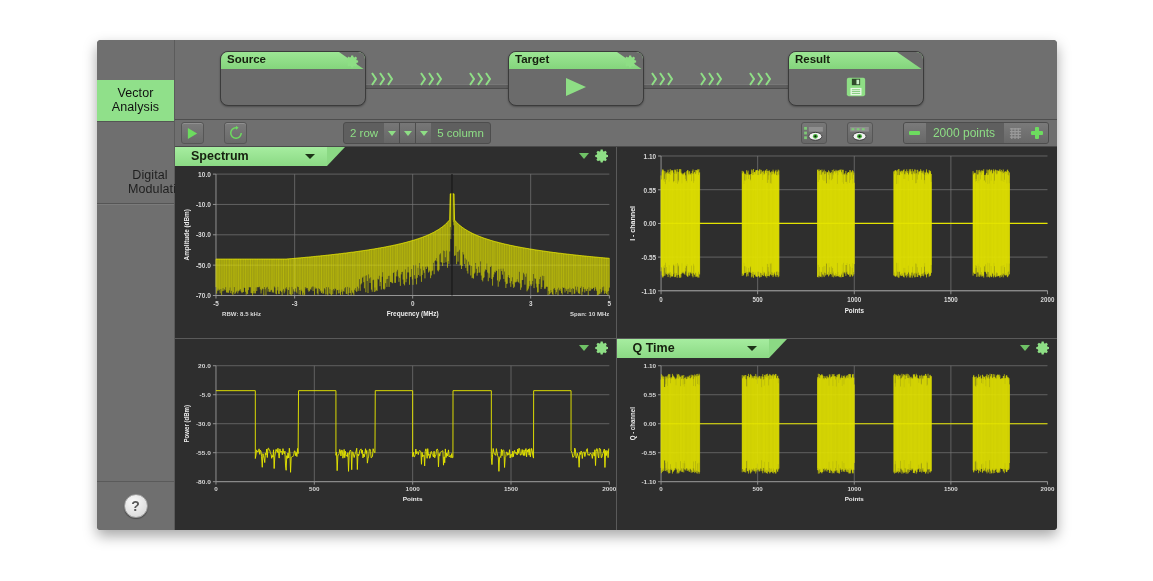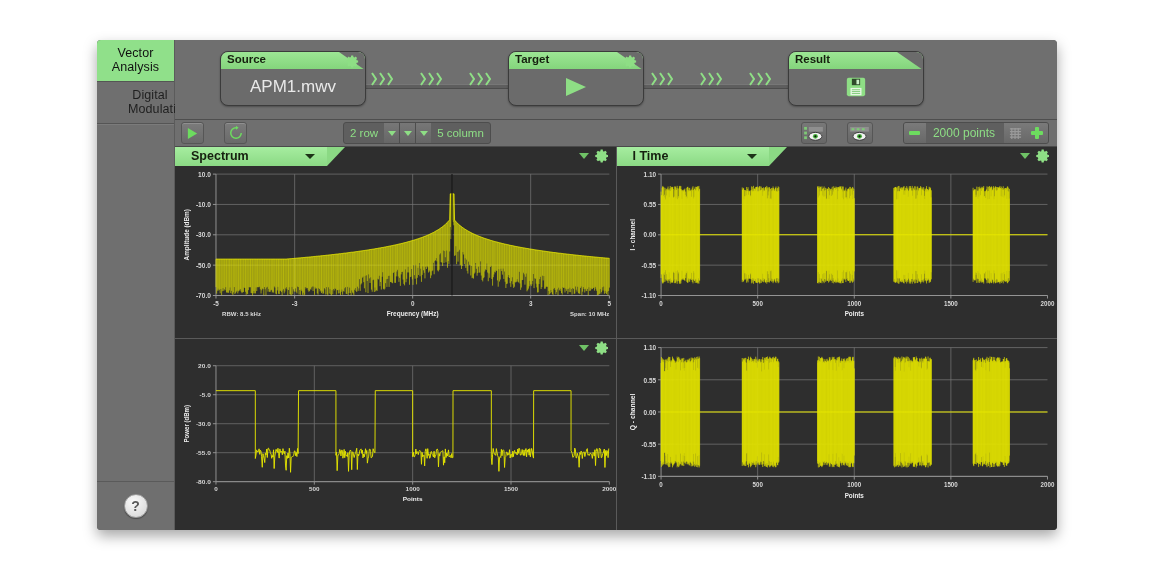--- a/index.html
+++ b/index.html
@@ -19,20 +19,21 @@
     width:78px;flex:0 0 78px;background:#6f6f6f;
     display:flex;flex-direction:column;
     border-right:1px solid #5b5b5b;
     box-sizing:border-box;
   }
   .rail-tab{
     text-align:center;font-size:12.5px;line-height:14px;color:#1d1d1d;
     padding:6px 2px 7px 2px;
     border-bottom:1px solid #555;
     letter-spacing:.1px;
+    margin-top:40px;
   }
   .rail-tab.active{background:#90e08a;color:#101010;}
   .rail-tab.inactive{background:#6f6f6f;color:#1f1f1f;padding-left:31px;}
   .rail-fill{flex:1;background:#6f6f6f;border-top:1px solid #7b7b7b;}
   .rail-bottom{
     height:48px;border-top:1px solid #5a5a5a;background:#6f6f6f;
     display:flex;align-items:center;justify-content:center;
   }
   .help-btn{
     width:22px;height:22px;border-radius:50%;
@@ -265,23 +266,20 @@
 
       <div class="node" id="node-source">
         <div class="p-hdrless node-hdr">
           <span>Source</span>
         </div>
         <div class="node-gear">
           <svg class="gearsvg" width="15" height="15" viewBox="0 0 24 24">
               <path fill="#8ede85" d="M12 8.2a3.8 3.8 0 100 7.6 3.8 3.8 0 000-7.6zm0 5.9a2.1 2.1 0 110-4.2 2.1 2.1 0 010 4.2z"></path>
               <path fill="#8ede85" d="M21 13.6v-3.2l-2.3-.4a7 7 0 00-.7-1.7l1.3-1.9-2.2-2.3-1.9 1.3a7 7 0 00-1.7-.7L13.1 2.4H9.9L9.5 4.7a7 7 0 00-1.7.7L5.9 4.1 3.6 6.4l1.3 1.9a7 7 0 00-.7 1.7l-2.3.4v3.2l2.3.4c.2.6.4 1.2.7 1.7l-1.3 1.9 2.3 2.3 1.9-1.3c.5.3 1.1.5 1.7.7l.4 2.3h3.2l.4-2.3c.6-.2 1.2-.4 1.7-.7l1.9 1.3 2.2-2.3-1.3-1.9c.3-.5.5-1.1.7-1.7l2.3-.4z"></path>
             </svg>
-        </div>
-        <div class="node-body">
-          <span>APM1.mwv</span>
         </div>
       </div>
 
       <div class="node" id="node-result">
         <div class="node-hdr">
           <span>Result</span>
         </div>
         <div class="node-body">
           <svg width="22" height="22" viewBox="0 0 24 24">
             <rect x="2" y="2" width="20" height="20" rx="2" fill="#8ede85"></rect>
@@ -443,33 +441,20 @@
               <text x="46" y="148.0" fill="#dcdcdc" font-size="5.9" font-weight="bold" font-family="&quot;Liberation Sans&quot;,sans-serif">RBW: 8.5 kHz</text>
               <text x="424" y="148.0" fill="#dcdcdc" font-size="5.9" text-anchor="end" font-weight="bold" font-family="&quot;Liberation Sans&quot;,sans-serif">Span: 10 MHz</text>
               <path d="M40.0 119.7L40.0 92.0M40.7 126.1L40.7 92.0M41.4 123.2L41.4 92.0M42.1 121.2L42.1 92.0M42.7 123.1L42.7 92.0M43.4 122.3L43.4 92.0M44.1 125.8L44.1 92.0M44.8 121.6L44.8 92.0M45.5 127.5L45.5 92.0M46.2 123.8L46.2 92.0M46.9 120.7L46.9 92.0M47.6 123.4L47.6 92.0M48.2 121.8L48.2 92.0M48.9 122.8L48.9 92.0M49.6 119.8L49.6 92.0M50.3 125.0L50.3 92.0M51.0 125.0L51.0 92.0M51.7 125.3L51.7 92.0M52.4 125.3L52.4 92.0M53.1 123.0L53.1 92.0M53.7 120.1L53.7 92.0M54.4 125.5L54.4 92.0M55.1 123.4L55.1 92.0M55.8 126.3L55.8 92.0M56.5 127.5L56.5 92.0M57.2 124.9L57.2 92.0M57.9 119.7L57.9 92.0M58.5 126.5L58.5 92.0M59.2 125.4L59.2 92.0M59.9 124.2L59.9 92.0M60.6 123.2L60.6 92.0M61.3 125.9L61.3 92.0M62.0 123.9L62.0 92.0M62.7 122.3L62.7 92.0M63.4 123.4L63.4 92.0M64.0 121.8L64.0 92.0M64.7 124.4L64.7 92.0M65.4 125.7L65.4 92.0M66.1 124.8L66.1 92.0M66.8 124.5L66.8 92.0M67.5 120.1L67.5 92.0M68.2 120.6L68.2 92.0M68.9 124.3L68.9 92.0M69.5 127.3L69.5 92.0M70.2 126.0L70.2 92.0M70.9 126.7L70.9 92.0M71.6 122.7L71.6 92.0M72.3 119.7L72.3 92.0M73.0 120.0L73.0 92.0M73.7 119.8L73.7 92.0M74.3 125.5L74.3 92.0M75.0 125.8L75.0 92.0M75.7 128.0L75.7 92.0M76.4 125.9L76.4 92.0M77.1 123.6L77.1 92.0M77.8 125.9L77.8 92.0M78.5 125.9L78.5 92.0M79.2 120.0L79.2 92.0M79.8 123.6L79.8 92.0M80.5 119.8L80.5 92.0M81.2 119.7L81.2 92.0M81.9 119.9L81.9 92.0M82.6 119.3L82.6 92.0M83.3 121.9L83.3 92.0M84.0 126.0L84.0 92.0M84.7 122.9L84.7 92.0M85.3 121.1L85.3 92.0M86.0 121.6L86.0 92.0M86.7 127.7L86.7 92.0M87.4 119.7L87.4 92.0M88.1 121.8L88.1 92.0M88.8 127.7L88.8 92.0M89.5 120.2L89.5 92.0M90.1 119.4L90.1 92.0M90.8 124.2L90.8 92.0M91.5 121.5L91.5 92.0M92.2 124.4L92.2 92.0M92.9 124.4L92.9 92.0M93.6 123.0L93.6 92.0M94.3 122.4L94.3 92.0M95.0 125.0L95.0 92.0M95.6 124.2L95.6 92.0M96.3 125.2L96.3 92.0M97.0 119.1L97.0 92.0M97.7 120.2L97.7 92.0M98.4 126.2L98.4 92.0M99.1 126.8L99.1 92.0M99.8 123.0L99.8 92.0M100.5 119.5L100.5 92.0M101.1 126.3L101.1 92.0M101.8 126.5L101.8 92.0M102.5 123.3L102.5 92.0M103.2 123.4L103.2 92.0M103.9 124.7L103.9 92.0M104.6 127.8L104.6 92.0M105.3 123.1L105.3 92.0M105.9 121.5L105.9 92.0M106.6 125.9L106.6 92.0M107.3 124.1L107.3 92.0M108.0 121.0L108.0 92.0M108.7 119.8L108.7 92.0M109.4 121.9L109.4 91.9M110.1 127.8L110.1 91.8M110.8 122.6L110.8 91.8M111.4 119.9L111.4 91.7M112.1 126.8L112.1 91.7M112.8 127.0L112.8 91.6M113.5 127.9L113.5 91.6M114.2 119.5L114.2 91.5M114.9 126.8L114.9 91.4M115.6 121.9L115.6 91.4M116.3 123.9L116.3 91.3M116.9 124.2L116.9 91.3M117.6 121.0L117.6 91.2M118.3 124.3L118.3 91.1M119.0 125.9L119.0 91.1M119.7 119.2L119.7 91.0M120.4 119.7L120.4 90.9M121.1 126.9L121.1 90.9M121.7 122.6L121.7 90.8M122.4 127.3L122.4 90.8M123.1 122.2L123.1 90.7M123.8 123.7L123.8 90.6M124.5 127.3L124.5 90.6M125.2 125.2L125.2 90.5M125.9 127.9L125.9 90.4M126.6 127.2L126.6 90.4M127.2 119.7L127.2 90.3M127.9 121.1L127.9 90.2M128.6 120.3L128.6 90.2M129.3 120.8L129.3 90.1M130.0 122.9L130.0 90.1M130.7 124.3L130.7 90.0M131.4 123.5L131.4 89.9M132.1 121.5L132.1 89.9M132.7 122.3L132.7 89.8M133.4 120.0L133.4 89.7M134.1 119.1L134.1 89.7M134.8 123.6L134.8 89.6M135.5 119.2L135.5 89.5M136.2 127.3L136.2 89.4M136.9 120.1L136.9 89.4M137.5 121.4L137.5 89.3M138.2 120.9L138.2 89.2M138.9 125.9L138.9 89.2M139.6 127.1L139.6 89.1M140.3 120.8L140.3 89.0M141.0 121.6L141.0 89.0M141.7 124.0L141.7 88.9M142.4 122.9L142.4 88.8M143.0 125.6L143.0 88.7M143.7 124.1L143.7 88.7M144.4 126.3L144.4 88.6M145.1 125.9L145.1 88.5M145.8 120.6L145.8 88.5M146.5 121.9L146.5 88.4M147.2 127.0L147.2 88.3M147.8 119.7L147.8 88.2M148.5 126.8L148.5 88.2M149.2 127.8L149.2 88.1M149.9 119.9L149.9 88.0M150.6 126.1L150.6 87.9M151.3 121.7L151.3 87.9M152.0 126.9L152.0 87.8M152.7 127.9L152.7 87.7M153.3 122.7L153.3 87.6M154.0 126.8L154.0 87.5M154.7 121.6L154.7 87.5M155.4 123.1L155.4 87.4M156.1 121.0L156.1 87.3M156.8 121.4L156.8 87.2M157.5 127.1L157.5 87.1M158.2 122.5L158.2 87.1M158.8 122.8L158.8 87.0M159.5 126.0L159.5 86.9M160.2 122.3L160.2 86.8M160.9 125.8L160.9 86.7M161.6 127.5L161.6 86.7M162.3 124.3L162.3 86.6M163.0 122.1L163.0 86.5M163.6 127.1L163.6 86.4M164.3 123.5L164.3 86.3M165.0 124.2L165.0 86.2M165.7 120.9L165.7 86.1M166.4 119.8L166.4 86.1M167.1 126.3L167.1 86.0M167.8 126.6L167.8 85.9M168.5 119.5L168.5 85.8M169.1 127.5L169.1 85.7M169.8 125.6L169.8 85.6M170.5 120.2L170.5 85.5M171.2 125.5L171.2 85.4M171.9 127.7L171.9 85.3M172.6 123.0L172.6 85.2M173.3 125.1L173.3 85.2M174.0 126.0L174.0 85.1M174.6 127.6L174.6 85.0M175.3 122.3L175.3 84.9M176.0 120.7L176.0 84.8M176.7 123.4L176.7 84.7M177.4 124.5L177.4 84.6M178.1 119.3L178.1 84.5M178.8 123.4L178.8 84.4M179.4 121.0L179.4 84.3M180.1 111.8L180.1 84.2M180.8 123.4L180.8 84.1M181.5 117.1L181.5 84.0M182.2 116.0L182.2 83.9M182.9 110.4L182.9 83.8M183.6 109.4L183.6 83.7M184.3 114.8L184.3 83.6M184.9 120.9L184.9 83.5M185.6 108.5L185.6 83.4M186.3 124.8L186.3 83.3M187.0 108.1L187.0 83.2M187.7 113.7L187.7 83.1M188.4 125.6L188.4 83.0M189.1 107.1L189.1 82.9M189.8 111.1L189.8 82.7M190.4 115.6L190.4 82.6M191.1 110.1L191.1 82.5M191.8 122.2L191.8 82.4M192.5 124.3L192.5 82.3M193.2 112.9L193.2 82.2M193.9 112.3L193.9 82.1M194.6 124.5L194.6 82.0M195.2 120.1L195.2 81.8M195.9 123.9L195.9 81.7M196.6 122.7L196.6 81.6M197.3 123.4L197.3 81.5M198.0 111.4L198.0 81.4M198.7 112.1L198.7 81.2M199.4 108.5L199.4 81.1M200.1 118.8L200.1 81.0M200.7 114.7L200.7 80.9M201.4 122.1L201.4 80.7M202.1 109.5L202.1 80.6M202.8 105.0L202.8 80.5M203.5 121.4L203.5 80.4M204.2 122.2L204.2 80.2M204.9 121.2L204.9 80.1M205.6 115.8L205.6 80.0M206.2 111.9L206.2 79.8M206.9 119.5L206.9 79.7M207.6 111.6L207.6 79.6M208.3 108.6L208.3 79.4M209.0 119.5L209.0 79.3M209.7 108.5L209.7 79.1M210.4 114.6L210.4 79.0M211.0 114.8L211.0 78.9M211.7 115.3L211.7 78.7M212.4 115.9L212.4 78.6M213.1 105.8L213.1 78.4M213.8 104.8L213.8 78.3M214.5 115.4L214.5 78.1M215.2 115.5L215.2 78.0M215.9 109.1L215.9 77.8M216.5 104.3L216.5 77.7M217.2 102.6L217.2 77.5M217.9 109.2L217.9 77.3M218.6 114.5L218.6 77.2M219.3 110.6L219.3 77.0M220.0 118.5L220.0 76.9M220.7 107.1L220.7 76.7M221.4 104.8L221.4 76.5M222.0 104.5L222.0 76.4M222.7 112.3L222.7 76.2M223.4 116.5L223.4 76.0M224.1 118.0L224.1 75.8M224.8 102.2L224.8 75.7M225.5 114.9L225.5 75.5M226.2 111.5L226.2 75.3M226.8 105.2L226.8 75.1M227.5 99.7L227.5 74.9M228.2 105.2L228.2 74.7M228.9 117.4L228.9 74.5M229.6 109.8L229.6 74.3M230.3 109.4L230.3 74.1M231.0 101.8L231.0 73.9M231.7 112.1L231.7 73.7M232.3 117.5L232.3 73.5M233.0 97.9L233.0 73.3M233.7 107.9L233.7 73.1M234.4 111.4L234.4 72.9M235.1 97.6L235.1 72.7M235.8 117.0L235.8 72.4M236.5 110.5L236.5 72.2M237.2 100.6L237.2 72.0M237.8 107.7L237.8 71.8M238.5 96.0L238.5 71.5M239.2 109.0L239.2 71.3M239.9 101.5L239.9 71.0M240.6 114.5L240.6 70.8M241.3 107.6L241.3 70.5M242.0 99.3L242.0 70.3M242.6 103.1L242.6 70.0M243.3 105.6L243.3 69.7M244.0 111.1L244.0 69.5M244.7 99.6L244.7 69.2M245.4 101.8L245.4 68.9M246.1 98.7L246.1 68.6M246.8 100.1L246.8 68.3M247.5 105.3L247.5 68.0M248.1 103.1L248.1 67.7M248.8 104.4L248.8 67.4M249.5 110.9L249.5 67.0M250.2 108.2L250.2 66.7M250.9 104.0L250.9 66.4M251.6 103.2L251.6 66.0M252.3 95.7L252.3 65.7M253.0 107.0L253.0 65.3M253.6 94.0L253.6 64.9M254.3 93.2L254.3 64.5M255.0 91.1L255.0 64.1M255.7 94.2L255.7 63.7M256.4 103.2L256.4 63.3M257.1 104.2L257.1 62.9M257.8 102.6L257.8 62.4M258.4 87.5L258.4 62.0M259.1 86.3L259.1 61.5M259.8 95.0L259.8 61.0M260.5 95.5L260.5 60.5M261.2 98.8L261.2 60.0M261.9 83.6L261.9 59.4M262.6 95.8L262.6 58.9M263.3 84.1L263.3 58.3M263.9 90.2L263.9 57.7M264.6 95.2L264.6 57.0M265.3 83.6L265.3 56.3M266.0 100.6L266.0 55.6M266.7 94.0L266.7 54.9M267.4 96.8L267.4 54.1M268.1 84.5L268.1 53.3M268.8 60.3L268.8 27.5M269.4 72.2L269.4 27.5M270.1 63.1L270.1 27.5M270.8 53.6L270.8 27.5M271.5 55.4L271.5 27.5M272.2 58.6L272.2 27.5M272.9 88.8L272.9 53.4M273.6 88.3L273.6 54.3M274.2 79.3L274.2 55.0M274.9 97.0L274.9 55.8M275.6 84.9L275.6 56.5M276.3 94.5L276.3 57.1M277.0 84.5L277.0 57.8M277.7 82.8L277.7 58.4M278.4 98.1L278.4 59.0M279.1 97.6L279.1 59.5M279.7 101.8L279.7 60.1M280.4 98.8L280.4 60.6M281.1 85.1L281.1 61.1M281.8 87.5L281.8 61.6M282.5 96.9L282.5 62.1M283.2 91.2L283.2 62.5M283.9 100.7L283.9 63.0M284.6 92.6L284.6 63.4M285.2 103.6L285.2 63.8M285.9 106.3L285.9 64.2M286.6 94.5L286.6 64.6M287.3 97.5L287.3 65.0M288.0 97.9L288.0 65.4M288.7 108.2L288.7 65.7M289.4 98.7L289.4 66.1M290.0 110.9L290.0 66.4M290.7 110.4L290.7 66.8M291.4 111.3L291.4 67.1M292.1 106.4L292.1 67.4M292.8 105.3L292.8 67.7M293.5 95.9L293.5 68.1M294.2 101.6L294.2 68.4M294.9 108.4L294.9 68.7M295.5 105.8L295.5 68.9M296.2 99.5L296.2 69.2M296.9 105.3L296.9 69.5M297.6 105.4L297.6 69.8M298.3 94.3L298.3 70.0M299.0 108.3L299.0 70.3M299.7 112.6L299.7 70.6M300.4 114.1L300.4 70.8M301.0 110.9L301.0 71.1M301.7 110.0L301.7 71.3M302.4 104.2L302.4 71.6M303.1 102.2L303.1 71.8M303.8 102.7L303.8 72.0M304.5 96.5L304.5 72.3M305.2 105.3L305.2 72.5M305.8 113.9L305.8 72.7M306.5 106.2L306.5 72.9M307.2 110.5L307.2 73.1M307.9 99.8L307.9 73.4M308.6 98.5L308.6 73.6M309.3 111.7L309.3 73.8M310.0 118.3L310.0 74.0M310.7 109.9L310.7 74.2M311.3 107.2L311.3 74.4M312.0 104.5L312.0 74.6M312.7 105.2L312.7 74.8M313.4 103.1L313.4 75.0M314.1 103.8L314.1 75.1M314.8 113.1L314.8 75.3M315.5 119.3L315.5 75.5M316.2 102.0L316.2 75.7M316.8 114.2L316.8 75.9M317.5 112.2L317.5 76.0M318.2 101.5L318.2 76.2M318.9 103.9L318.9 76.4M319.6 107.4L319.6 76.6M320.3 101.4L320.3 76.7M321.0 111.6L321.0 76.9M321.6 104.3L321.6 77.1M322.3 114.4L322.3 77.2M323.0 120.6L323.0 77.4M323.7 116.7L323.7 77.5M324.4 116.2L324.4 77.7M325.1 109.9L325.1 77.8M325.8 107.8L325.8 78.0M326.5 110.7L326.5 78.2M327.1 115.8L327.1 78.3M327.8 119.5L327.8 78.5M328.5 113.9L328.5 78.6M329.2 110.0L329.2 78.7M329.9 116.9L329.9 78.9M330.6 120.5L330.6 79.0M331.3 119.3L331.3 79.2M331.9 114.6L331.9 79.3M332.6 115.2L332.6 79.5M333.3 114.4L333.3 79.6M334.0 111.9L334.0 79.7M334.7 114.3L334.7 79.9M335.4 115.1L335.4 80.0M336.1 104.6L336.1 80.1M336.8 116.1L336.8 80.3M337.4 122.4L337.4 80.4M338.1 120.1L338.1 80.5M338.8 112.8L338.8 80.6M339.5 112.6L339.5 80.8M340.2 105.5L340.2 80.9M340.9 107.1L340.9 81.0M341.6 117.3L341.6 81.1M342.3 109.5L342.3 81.3M342.9 106.3L342.9 81.4M343.6 123.9L343.6 81.5M344.3 122.7L344.3 81.6M345.0 121.2L345.0 81.7M345.7 118.9L345.7 81.9M346.4 113.5L346.4 82.0M347.1 117.1L347.1 82.1M347.7 118.7L347.7 82.2M348.4 116.9L348.4 82.3M349.1 113.6L349.1 82.4M349.8 106.8L349.8 82.5M350.5 120.7L350.5 82.7M351.2 111.0L351.2 82.8M351.9 111.4L351.9 82.9M352.6 116.3L352.6 83.0M353.2 120.0L353.2 83.1M353.9 125.0L353.9 83.2M354.6 124.8L354.6 83.3M355.3 116.7L355.3 83.4M356.0 111.8L356.0 83.5M356.7 109.5L356.7 83.6M357.4 121.6L357.4 83.7M358.1 119.7L358.1 83.8M358.7 108.4L358.7 83.9M359.4 113.1L359.4 84.0M360.1 108.8L360.1 84.1M360.8 121.3L360.8 84.2M361.5 121.2L361.5 84.3M362.2 119.3L362.2 84.4M362.9 119.3L362.9 84.5M363.5 119.4L363.5 84.6M364.2 127.5L364.2 84.7M364.9 123.5L364.9 84.8M365.6 126.9L365.6 84.9M366.3 125.8L366.3 85.0M367.0 122.5L367.0 85.1M367.7 124.8L367.7 85.2M368.4 126.5L368.4 85.3M369.0 127.6L369.0 85.4M369.7 121.4L369.7 85.5M370.4 120.5L370.4 85.5M371.1 122.5L371.1 85.6M371.8 126.8L371.8 85.7M372.5 124.7L372.5 85.8M373.2 122.0L373.2 85.9M373.9 127.7L373.9 86.0M374.5 120.3L374.5 86.1M375.2 122.4L375.2 86.2M375.9 123.5L375.9 86.2M376.6 121.3L376.6 86.3M377.3 125.6L377.3 86.4M378.0 127.1L378.0 86.5M378.7 119.6L378.7 86.6M379.3 120.6L379.3 86.7M380.0 120.3L380.0 86.8M380.7 125.0L380.7 86.8M381.4 121.2L381.4 86.9M382.1 123.4L382.1 87.0M382.8 121.7L382.8 87.1M383.5 126.4L383.5 87.2M384.2 121.4L384.2 87.2M384.8 124.6L384.8 87.3M385.5 120.3L385.5 87.4M386.2 124.7L386.2 87.5M386.9 121.7L386.9 87.6M387.6 127.1L387.6 87.6M388.3 120.7L388.3 87.7M389.0 121.4L389.0 87.8M389.7 126.4L389.7 87.9M390.3 126.0L390.3 87.9M391.0 119.1L391.0 88.0M391.7 122.3L391.7 88.1M392.4 124.2L392.4 88.2M393.1 119.4L393.1 88.2M393.8 125.9L393.8 88.3M394.5 125.5L394.5 88.4M395.1 126.6L395.1 88.5M395.8 120.5L395.8 88.5M396.5 119.1L396.5 88.6M397.2 127.6L397.2 88.7M397.9 124.2L397.9 88.8M398.6 119.8L398.6 88.8M399.3 121.6L399.3 88.9M400.0 125.0L400.0 89.0M400.6 121.4L400.6 89.0M401.3 123.3L401.3 89.1M402.0 123.7L402.0 89.2M402.7 121.5L402.7 89.3M403.4 127.9L403.4 89.3M404.1 119.9L404.1 89.4M404.8 123.4L404.8 89.5M405.5 123.2L405.5 89.5M406.1 120.5L406.1 89.6M406.8 121.9L406.8 89.7M407.5 121.6L407.5 89.7M408.2 120.6L408.2 89.8M408.9 120.2L408.9 89.9M409.6 123.2L409.6 89.9M410.3 119.5L410.3 90.0M410.9 121.3L410.9 90.1M411.6 123.3L411.6 90.1M412.3 127.7L412.3 90.2M413.0 127.4L413.0 90.3M413.7 127.1L413.7 90.3M414.4 126.3L414.4 90.4M415.1 121.7L415.1 90.5M415.8 126.1L415.8 90.5M416.4 124.5L416.4 90.6M417.1 119.9L417.1 90.6M417.8 123.1L417.8 90.7M418.5 119.2L418.5 90.8M419.2 126.3L419.2 90.8M419.9 123.4L419.9 90.9M420.6 125.7L420.6 91.0M421.3 126.6L421.3 91.0M421.9 124.3L421.9 91.1M422.6 127.7L422.6 91.1M423.3 123.5L423.3 91.2M424.0 120.2L424.0 91.3" stroke="#e4e400" stroke-width="0.7" opacity="0.85" fill="none"></path>
               <path d="M40.0 92.0 L40.7 92.0 L41.4 92.0 L42.1 92.0 L42.7 92.0 L43.4 92.0 L44.1 92.0 L44.8 92.0 L45.5 92.0 L46.2 92.0 L46.9 92.0 L47.6 92.0 L48.2 92.0 L48.9 92.0 L49.6 92.0 L50.3 92.0 L51.0 92.0 L51.7 92.0 L52.4 92.0 L53.1 92.0 L53.7 92.0 L54.4 92.0 L55.1 92.0 L55.8 92.0 L56.5 92.0 L57.2 92.0 L57.9 92.0 L58.5 92.0 L59.2 92.0 L59.9 92.0 L60.6 92.0 L61.3 92.0 L62.0 92.0 L62.7 92.0 L63.4 92.0 L64.0 92.0 L64.7 92.0 L65.4 92.0 L66.1 92.0 L66.8 92.0 L67.5 92.0 L68.2 92.0 L68.9 92.0 L69.5 92.0 L70.2 92.0 L70.9 92.0 L71.6 92.0 L72.3 92.0 L73.0 92.0 L73.7 92.0 L74.3 92.0 L75.0 92.0 L75.7 92.0 L76.4 92.0 L77.1 92.0 L77.8 92.0 L78.5 92.0 L79.2 92.0 L79.8 92.0 L80.5 92.0 L81.2 92.0 L81.9 92.0 L82.6 92.0 L83.3 92.0 L84.0 92.0 L84.7 92.0 L85.3 92.0 L86.0 92.0 L86.7 92.0 L87.4 92.0 L88.1 92.0 L88.8 92.0 L89.5 92.0 L90.1 92.0 L90.8 92.0 L91.5 92.0 L92.2 92.0 L92.9 92.0 L93.6 92.0 L94.3 92.0 L95.0 92.0 L95.6 92.0 L96.3 92.0 L97.0 92.0 L97.7 92.0 L98.4 92.0 L99.1 92.0 L99.8 92.0 L100.5 92.0 L101.1 92.0 L101.8 92.0 L102.5 92.0 L103.2 92.0 L103.9 92.0 L104.6 92.0 L105.3 92.0 L105.9 92.0 L106.6 92.0 L107.3 92.0 L108.0 92.0 L108.7 92.0 L109.4 91.9 L110.1 91.8 L110.8 91.8 L111.4 91.7 L112.1 91.7 L112.8 91.6 L113.5 91.6 L114.2 91.5 L114.9 91.4 L115.6 91.4 L116.3 91.3 L116.9 91.3 L117.6 91.2 L118.3 91.1 L119.0 91.1 L119.7 91.0 L120.4 90.9 L121.1 90.9 L121.7 90.8 L122.4 90.8 L123.1 90.7 L123.8 90.6 L124.5 90.6 L125.2 90.5 L125.9 90.4 L126.6 90.4 L127.2 90.3 L127.9 90.2 L128.6 90.2 L129.3 90.1 L130.0 90.1 L130.7 90.0 L131.4 89.9 L132.1 89.9 L132.7 89.8 L133.4 89.7 L134.1 89.7 L134.8 89.6 L135.5 89.5 L136.2 89.4 L136.9 89.4 L137.5 89.3 L138.2 89.2 L138.9 89.2 L139.6 89.1 L140.3 89.0 L141.0 89.0 L141.7 88.9 L142.4 88.8 L143.0 88.7 L143.7 88.7 L144.4 88.6 L145.1 88.5 L145.8 88.5 L146.5 88.4 L147.2 88.3 L147.8 88.2 L148.5 88.2 L149.2 88.1 L149.9 88.0 L150.6 87.9 L151.3 87.9 L152.0 87.8 L152.7 87.7 L153.3 87.6 L154.0 87.5 L154.7 87.5 L155.4 87.4 L156.1 87.3 L156.8 87.2 L157.5 87.1 L158.2 87.1 L158.8 87.0 L159.5 86.9 L160.2 86.8 L160.9 86.7 L161.6 86.7 L162.3 86.6 L163.0 86.5 L163.6 86.4 L164.3 86.3 L165.0 86.2 L165.7 86.1 L166.4 86.1 L167.1 86.0 L167.8 85.9 L168.5 85.8 L169.1 85.7 L169.8 85.6 L170.5 85.5 L171.2 85.4 L171.9 85.3 L172.6 85.2 L173.3 85.2 L174.0 85.1 L174.6 85.0 L175.3 84.9 L176.0 84.8 L176.7 84.7 L177.4 84.6 L178.1 84.5 L178.8 84.4 L179.4 84.3 L180.1 84.2 L180.8 84.1 L181.5 84.0 L182.2 83.9 L182.9 83.8 L183.6 83.7 L184.3 83.6 L184.9 83.5 L185.6 83.4 L186.3 83.3 L187.0 83.2 L187.7 83.1 L188.4 83.0 L189.1 82.9 L189.8 82.7 L190.4 82.6 L191.1 82.5 L191.8 82.4 L192.5 82.3 L193.2 82.2 L193.9 82.1 L194.6 82.0 L195.2 81.8 L195.9 81.7 L196.6 81.6 L197.3 81.5 L198.0 81.4 L198.7 81.2 L199.4 81.1 L200.1 81.0 L200.7 80.9 L201.4 80.7 L202.1 80.6 L202.8 80.5 L203.5 80.4 L204.2 80.2 L204.9 80.1 L205.6 80.0 L206.2 79.8 L206.9 79.7 L207.6 79.6 L208.3 79.4 L209.0 79.3 L209.7 79.1 L210.4 79.0 L211.0 78.9 L211.7 78.7 L212.4 78.6 L213.1 78.4 L213.8 78.3 L214.5 78.1 L215.2 78.0 L215.9 77.8 L216.5 77.7 L217.2 77.5 L217.9 77.3 L218.6 77.2 L219.3 77.0 L220.0 76.9 L220.7 76.7 L221.4 76.5 L222.0 76.4 L222.7 76.2 L223.4 76.0 L224.1 75.8 L224.8 75.7 L225.5 75.5 L226.2 75.3 L226.8 75.1 L227.5 74.9 L228.2 74.7 L228.9 74.5 L229.6 74.3 L230.3 74.1 L231.0 73.9 L231.7 73.7 L232.3 73.5 L233.0 73.3 L233.7 73.1 L234.4 72.9 L235.1 72.7 L235.8 72.4 L236.5 72.2 L237.2 72.0 L237.8 71.8 L238.5 71.5 L239.2 71.3 L239.9 71.0 L240.6 70.8 L241.3 70.5 L242.0 70.3 L242.6 70.0 L243.3 69.7 L244.0 69.5 L244.7 69.2 L245.4 68.9 L246.1 68.6 L246.8 68.3 L247.5 68.0 L248.1 67.7 L248.8 67.4 L249.5 67.0 L250.2 66.7 L250.9 66.4 L251.6 66.0 L252.3 65.7 L253.0 65.3 L253.6 64.9 L254.3 64.5 L255.0 64.1 L255.7 63.7 L256.4 63.3 L257.1 62.9 L257.8 62.4 L258.4 62.0 L259.1 61.5 L259.8 61.0 L260.5 60.5 L261.2 60.0 L261.9 59.4 L262.6 58.9 L263.3 58.3 L263.9 57.7 L264.6 57.0 L265.3 56.3 L266.0 55.6 L266.7 54.9 L267.4 54.1 L268.1 53.3 L268.8 27.5 L269.4 27.5 L270.1 27.5 L270.8 27.5 L271.5 27.5 L272.2 27.5 L272.9 53.4 L273.6 54.3 L274.2 55.0 L274.9 55.8 L275.6 56.5 L276.3 57.1 L277.0 57.8 L277.7 58.4 L278.4 59.0 L279.1 59.5 L279.7 60.1 L280.4 60.6 L281.1 61.1 L281.8 61.6 L282.5 62.1 L283.2 62.5 L283.9 63.0 L284.6 63.4 L285.2 63.8 L285.9 64.2 L286.6 64.6 L287.3 65.0 L288.0 65.4 L288.7 65.7 L289.4 66.1 L290.0 66.4 L290.7 66.8 L291.4 67.1 L292.1 67.4 L292.8 67.7 L293.5 68.1 L294.2 68.4 L294.9 68.7 L295.5 68.9 L296.2 69.2 L296.9 69.5 L297.6 69.8 L298.3 70.0 L299.0 70.3 L299.7 70.6 L300.4 70.8 L301.0 71.1 L301.7 71.3 L302.4 71.6 L303.1 71.8 L303.8 72.0 L304.5 72.3 L305.2 72.5 L305.8 72.7 L306.5 72.9 L307.2 73.1 L307.9 73.4 L308.6 73.6 L309.3 73.8 L310.0 74.0 L310.7 74.2 L311.3 74.4 L312.0 74.6 L312.7 74.8 L313.4 75.0 L314.1 75.1 L314.8 75.3 L315.5 75.5 L316.2 75.7 L316.8 75.9 L317.5 76.0 L318.2 76.2 L318.9 76.4 L319.6 76.6 L320.3 76.7 L321.0 76.9 L321.6 77.1 L322.3 77.2 L323.0 77.4 L323.7 77.5 L324.4 77.7 L325.1 77.8 L325.8 78.0 L326.5 78.2 L327.1 78.3 L327.8 78.5 L328.5 78.6 L329.2 78.7 L329.9 78.9 L330.6 79.0 L331.3 79.2 L331.9 79.3 L332.6 79.5 L333.3 79.6 L334.0 79.7 L334.7 79.9 L335.4 80.0 L336.1 80.1 L336.8 80.3 L337.4 80.4 L338.1 80.5 L338.8 80.6 L339.5 80.8 L340.2 80.9 L340.9 81.0 L341.6 81.1 L342.3 81.3 L342.9 81.4 L343.6 81.5 L344.3 81.6 L345.0 81.7 L345.7 81.9 L346.4 82.0 L347.1 82.1 L347.7 82.2 L348.4 82.3 L349.1 82.4 L349.8 82.5 L350.5 82.7 L351.2 82.8 L351.9 82.9 L352.6 83.0 L353.2 83.1 L353.9 83.2 L354.6 83.3 L355.3 83.4 L356.0 83.5 L356.7 83.6 L357.4 83.7 L358.1 83.8 L358.7 83.9 L359.4 84.0 L360.1 84.1 L360.8 84.2 L361.5 84.3 L362.2 84.4 L362.9 84.5 L363.5 84.6 L364.2 84.7 L364.9 84.8 L365.6 84.9 L366.3 85.0 L367.0 85.1 L367.7 85.2 L368.4 85.3 L369.0 85.4 L369.7 85.5 L370.4 85.5 L371.1 85.6 L371.8 85.7 L372.5 85.8 L373.2 85.9 L373.9 86.0 L374.5 86.1 L375.2 86.2 L375.9 86.2 L376.6 86.3 L377.3 86.4 L378.0 86.5 L378.7 86.6 L379.3 86.7 L380.0 86.8 L380.7 86.8 L381.4 86.9 L382.1 87.0 L382.8 87.1 L383.5 87.2 L384.2 87.2 L384.8 87.3 L385.5 87.4 L386.2 87.5 L386.9 87.6 L387.6 87.6 L388.3 87.7 L389.0 87.8 L389.7 87.9 L390.3 87.9 L391.0 88.0 L391.7 88.1 L392.4 88.2 L393.1 88.2 L393.8 88.3 L394.5 88.4 L395.1 88.5 L395.8 88.5 L396.5 88.6 L397.2 88.7 L397.9 88.8 L398.6 88.8 L399.3 88.9 L400.0 89.0 L400.6 89.0 L401.3 89.1 L402.0 89.2 L402.7 89.3 L403.4 89.3 L404.1 89.4 L404.8 89.5 L405.5 89.5 L406.1 89.6 L406.8 89.7 L407.5 89.7 L408.2 89.8 L408.9 89.9 L409.6 89.9 L410.3 90.0 L410.9 90.1 L411.6 90.1 L412.3 90.2 L413.0 90.3 L413.7 90.3 L414.4 90.4 L415.1 90.5 L415.8 90.5 L416.4 90.6 L417.1 90.6 L417.8 90.7 L418.5 90.8 L419.2 90.8 L419.9 90.9 L420.6 91.0 L421.3 91.0 L421.9 91.1 L422.6 91.1 L423.3 91.2 L424.0 91.3 " stroke="#f3f300" stroke-width="0.8" fill="none"></path>
               <line x1="270.4" x2="270.4" y1="8" y2="128" stroke="#1a1a1a" stroke-width="1.2"></line>
             </svg>
         </div>
       </div>
 
       <div class="panel">
-        <div class="p-hdr">
-          <div class="p-tab">
-            <span>I Time</span>
-            <div class="p-tab-caret"></div>
-          </div>
-          <div class="p-tools">
-            <div class="p-caret"></div>
-            <svg width="16" height="16" viewBox="0 0 24 24">
-                <path fill="#8ede85" d="M12 8.2a3.8 3.8 0 100 7.6 3.8 3.8 0 000-7.6zm0 5.9a2.1 2.1 0 110-4.2 2.1 2.1 0 010 4.2z"></path>
-                <path fill="#8ede85" d="M21 13.6v-3.2l-2.3-.4a7 7 0 00-.7-1.7l1.3-1.9-2.2-2.3-1.9 1.3a7 7 0 00-1.7-.7L13.1 2.4H9.9L9.5 4.7a7 7 0 00-1.7.7L5.9 4.1 3.6 6.4l1.3 1.9a7 7 0 00-.7 1.7l-2.3.4v3.2l2.3.4c.2.6.4 1.2.7 1.7l-1.3 1.9 2.3 2.3 1.9-1.3c.5.3 1.1.5 1.7.7l.4 2.3h3.2l.4-2.3c.6-.2 1.2-.4 1.7-.7l1.9 1.3 2.2-2.3-1.3-1.9c.3-.5.5-1.1.7-1.7l2.3-.4z"></path>
-              </svg>
-          </div>
-        </div>
         <div class="plot">
           <svg id="svg-i-time" viewBox="0 0 440 170" preserveAspectRatio="none">
               <line x1="44" x2="430" y1="8.0" y2="8.0" stroke="#777777" stroke-width="0.7"></line>
               <line x1="44" x2="430" y1="38.0" y2="38.0" stroke="#777777" stroke-width="0.7"></line>
               <line x1="44" x2="430" y1="68.0" y2="68.0" stroke="#777777" stroke-width="0.7"></line>
               <line x1="44" x2="430" y1="98.0" y2="98.0" stroke="#777777" stroke-width="0.7"></line>
               <line x1="44" x2="430" y1="128.0" y2="128.0" stroke="#777777" stroke-width="0.7"></line>
               <line x1="140.5" x2="140.5" y1="8" y2="128" stroke="#777777" stroke-width="0.7"></line>
               <line x1="237.0" x2="237.0" y1="8" y2="128" stroke="#777777" stroke-width="0.7"></line>
               <line x1="333.5" x2="333.5" y1="8" y2="128" stroke="#777777" stroke-width="0.7"></line>
@@ -546,20 +531,33 @@
               <line x1="424.0" x2="424.0" y1="128" y2="131" stroke="#9a9a9a" stroke-width="0.9"></line>
               <text x="424.0" y="138.0" fill="#d8d8d8" font-size="6.2" text-anchor="middle" font-family="&quot;Liberation Sans&quot;,sans-serif" font-weight="bold">2000</text>
               <text x="232.0" y="148.0" fill="#ededed" font-size="6.3" text-anchor="middle" font-weight="bold" font-family="&quot;Liberation Sans&quot;,sans-serif">Points</text>
               <text x="14.0" y="68.0" fill="#ededed" font-size="6.3" text-anchor="middle" font-weight="bold" font-family="&quot;Liberation Sans&quot;,sans-serif" transform="rotate(-90 14.0 68.0)">Power (dBm)</text>
               <path d="M40.0 33.8 L78.4 33.8 L78.4 104.0 L79.0 100.6 L79.6 95.3 L80.2 95.9 L80.9 97.4 L81.5 96.1 L82.1 94.0 L82.7 99.7 L83.3 95.5 L83.9 96.2 L84.5 102.2 L85.2 113.1 L85.8 99.0 L86.4 100.9 L87.0 103.8 L87.6 108.2 L88.2 98.5 L88.8 100.3 L89.5 94.3 L90.1 103.0 L90.7 93.7 L91.3 93.3 L91.9 95.3 L92.5 95.4 L93.1 98.1 L93.8 99.5 L94.4 103.8 L95.0 100.9 L95.6 102.5 L96.2 95.0 L96.8 114.4 L97.4 102.4 L98.1 97.0 L98.7 94.5 L99.3 96.2 L99.9 97.8 L100.5 93.4 L101.1 98.6 L101.7 103.6 L102.4 94.1 L103.0 97.4 L103.6 97.5 L104.2 96.5 L104.8 100.1 L105.4 93.8 L106.0 98.0 L106.7 99.1 L107.3 96.4 L107.9 111.7 L108.5 116.2 L109.1 101.1 L109.7 103.9 L110.3 98.3 L111.0 103.5 L111.6 93.4 L112.2 98.7 L112.8 118.3 L113.4 102.8 L114.0 102.5 L114.6 102.0 L115.3 101.9 L115.9 100.7 L116.5 96.3 L117.1 96.1 L117.7 101.1 L118.3 97.7 L119.0 102.0 L119.6 93.6 L120.2 98.9 L120.6 33.8 L157.1 33.8 L157.1 100.7 L157.7 97.5 L158.3 116.6 L159.0 100.6 L159.6 100.5 L160.2 99.0 L160.8 94.6 L161.4 96.1 L162.0 101.4 L162.6 95.4 L163.3 95.5 L163.9 103.7 L164.5 100.5 L165.1 94.6 L165.7 103.2 L166.3 96.5 L167.0 101.3 L167.6 100.7 L168.2 102.1 L168.8 98.0 L169.4 117.3 L170.0 100.7 L170.6 96.4 L171.3 95.2 L171.9 97.1 L172.5 115.6 L173.1 97.5 L173.7 97.1 L174.3 100.3 L174.9 103.0 L175.6 100.0 L176.2 97.7 L176.8 96.4 L177.4 93.4 L178.0 115.4 L178.6 99.2 L179.2 101.3 L179.9 99.2 L180.5 95.4 L181.1 94.6 L181.7 94.1 L182.3 98.7 L182.9 95.4 L183.5 103.4 L184.2 99.3 L184.8 102.3 L185.4 99.1 L186.0 93.9 L186.6 98.8 L187.2 95.7 L187.8 108.8 L188.5 103.7 L189.1 101.6 L189.7 94.5 L190.3 94.2 L190.9 96.7 L191.5 103.4 L192.1 102.8 L192.8 101.4 L193.4 93.9 L194.0 96.1 L194.6 97.5 L195.2 98.1 L195.5 33.8 L232.0 33.8 L232.0 102.2 L232.6 97.5 L233.2 102.0 L233.8 102.2 L234.5 99.9 L235.1 94.2 L235.7 99.0 L236.3 96.8 L236.9 97.6 L237.5 100.0 L238.1 97.0 L238.8 95.6 L239.4 96.4 L240.0 96.8 L240.6 110.0 L241.2 97.6 L241.8 102.3 L242.4 100.8 L243.1 100.5 L243.7 111.7 L244.3 96.4 L244.9 94.0 L245.5 96.6 L246.1 103.8 L246.7 93.8 L247.4 100.8 L248.0 99.2 L248.6 103.8 L249.2 102.5 L249.8 97.1 L250.4 96.8 L251.0 99.8 L251.7 100.5 L252.3 102.5 L252.9 96.5 L253.5 103.3 L254.1 101.7 L254.7 100.3 L255.3 94.8 L256.0 94.2 L256.6 95.4 L257.2 112.7 L257.8 98.8 L258.4 101.5 L259.0 97.7 L259.6 97.1 L260.3 96.7 L260.9 96.3 L261.5 95.9 L262.1 110.9 L262.7 102.3 L263.3 108.4 L263.9 94.1 L264.6 103.0 L265.2 98.3 L265.8 101.5 L266.4 98.7 L267.0 95.1 L267.6 102.4 L268.2 101.5 L268.9 100.9 L269.5 103.3 L270.1 98.9 L270.7 103.1 L271.3 103.1 L271.4 33.8 L308.8 33.8 L308.8 103.3 L309.4 110.3 L310.0 100.1 L310.6 93.6 L311.3 97.9 L311.9 99.6 L312.5 99.6 L313.1 100.8 L313.7 93.8 L314.3 97.3 L314.9 100.9 L315.6 102.6 L316.2 117.3 L316.8 102.8 L317.4 102.1 L318.0 103.0 L318.6 94.5 L319.2 101.2 L319.9 95.4 L320.5 95.3 L321.1 95.6 L321.7 113.3 L322.3 102.6 L322.9 101.9 L323.5 97.4 L324.2 97.6 L324.8 100.7 L325.4 98.8 L326.0 100.0 L326.6 94.9 L327.2 103.5 L327.8 99.7 L328.5 99.6 L329.1 102.7 L329.7 96.4 L330.3 102.1 L330.9 97.2 L331.5 95.6 L332.1 98.8 L332.8 97.4 L333.4 98.2 L334.0 100.4 L334.6 94.2 L335.2 98.7 L335.8 93.3 L336.4 94.1 L337.1 100.4 L337.7 100.5 L338.3 98.6 L338.9 94.7 L339.5 99.3 L340.1 100.9 L340.7 95.1 L341.4 101.0 L342.0 96.4 L342.6 93.7 L343.2 102.3 L343.8 95.2 L344.4 97.3 L345.0 94.3 L345.7 100.6 L346.3 93.8 L346.9 102.3 L347.5 97.5 L348.1 93.6 L348.7 96.2 L349.4 101.4 L350.0 103.6 L350.1 33.8 L386.6 33.8 L386.6 96.0 L387.2 97.3 L387.8 99.1 L388.4 102.9 L389.0 102.3 L389.6 100.9 L390.2 93.2 L390.9 95.2 L391.5 103.3 L392.1 103.3 L392.7 98.6 L393.3 100.8 L393.9 102.2 L394.5 113.1 L395.2 97.8 L395.8 99.8 L396.4 96.3 L397.0 97.5 L397.6 104.0 L398.2 98.1 L398.8 97.3 L399.5 97.2 L400.1 102.0 L400.7 98.4 L401.3 97.2 L401.9 94.5 L402.5 93.8 L403.1 100.6 L403.8 99.9 L404.4 100.9 L405.0 99.2 L405.6 98.2 L406.2 99.6 L406.8 100.0 L407.4 103.9 L408.1 97.7 L408.7 98.8 L409.3 101.5 L409.9 94.9 L410.5 111.3 L411.1 96.8 L411.8 93.7 L412.4 94.6 L413.0 101.1 L413.6 103.5 L414.2 93.4 L414.8 94.3 L415.4 94.3 L416.1 103.2 L416.7 102.8 L417.3 99.2 L417.9 98.7 L418.5 96.2 L419.1 94.2 L419.7 113.3 L420.4 95.8 L421.0 101.0 L421.6 95.7 L422.2 96.5 L422.8 103.1 L423.4 93.7" stroke="#e4e400" stroke-width="0.95" fill="none"></path>
             </svg>
         </div>
       </div>
 
       <div class="panel">
+        <div class="p-hdr">
+          <div class="p-tab">
+            <span>Q Time</span>
+            <div class="p-tab-caret"></div>
+          </div>
+          <div class="p-tools">
+            <div class="p-caret"></div>
+            <svg width="16" height="16" viewBox="0 0 24 24">
+                <path fill="#8ede85" d="M12 8.2a3.8 3.8 0 100 7.6 3.8 3.8 0 000-7.6zm0 5.9a2.1 2.1 0 110-4.2 2.1 2.1 0 010 4.2z"></path>
+                <path fill="#8ede85" d="M21 13.6v-3.2l-2.3-.4a7 7 0 00-.7-1.7l1.3-1.9-2.2-2.3-1.9 1.3a7 7 0 00-1.7-.7L13.1 2.4H9.9L9.5 4.7a7 7 0 00-1.7.7L5.9 4.1 3.6 6.4l1.3 1.9a7 7 0 00-.7 1.7l-2.3.4v3.2l2.3.4c.2.6.4 1.2.7 1.7l-1.3 1.9 2.3 2.3 1.9-1.3c.5.3 1.1.5 1.7.7l.4 2.3h3.2l.4-2.3c.6-.2 1.2-.4 1.7-.7l1.9 1.3 2.2-2.3-1.3-1.9c.3-.5.5-1.1.7-1.7l2.3-.4z"></path>
+              </svg>
+          </div>
+        </div>
         <div class="plot">
           <svg id="svg-q-time" viewBox="0 0 440 178" preserveAspectRatio="none">
               <line x1="44" x2="430" y1="8.0" y2="8.0" stroke="#777777" stroke-width="0.7"></line>
               <line x1="44" x2="430" y1="38.0" y2="38.0" stroke="#777777" stroke-width="0.7"></line>
               <line x1="44" x2="430" y1="68.0" y2="68.0" stroke="#777777" stroke-width="0.7"></line>
               <line x1="44" x2="430" y1="98.0" y2="98.0" stroke="#777777" stroke-width="0.7"></line>
               <line x1="44" x2="430" y1="128.0" y2="128.0" stroke="#777777" stroke-width="0.7"></line>
               <line x1="140.5" x2="140.5" y1="8" y2="128" stroke="#777777" stroke-width="0.7"></line>
               <line x1="237.0" x2="237.0" y1="8" y2="128" stroke="#777777" stroke-width="0.7"></line>
               <line x1="333.5" x2="333.5" y1="8" y2="128" stroke="#777777" stroke-width="0.7"></line>

